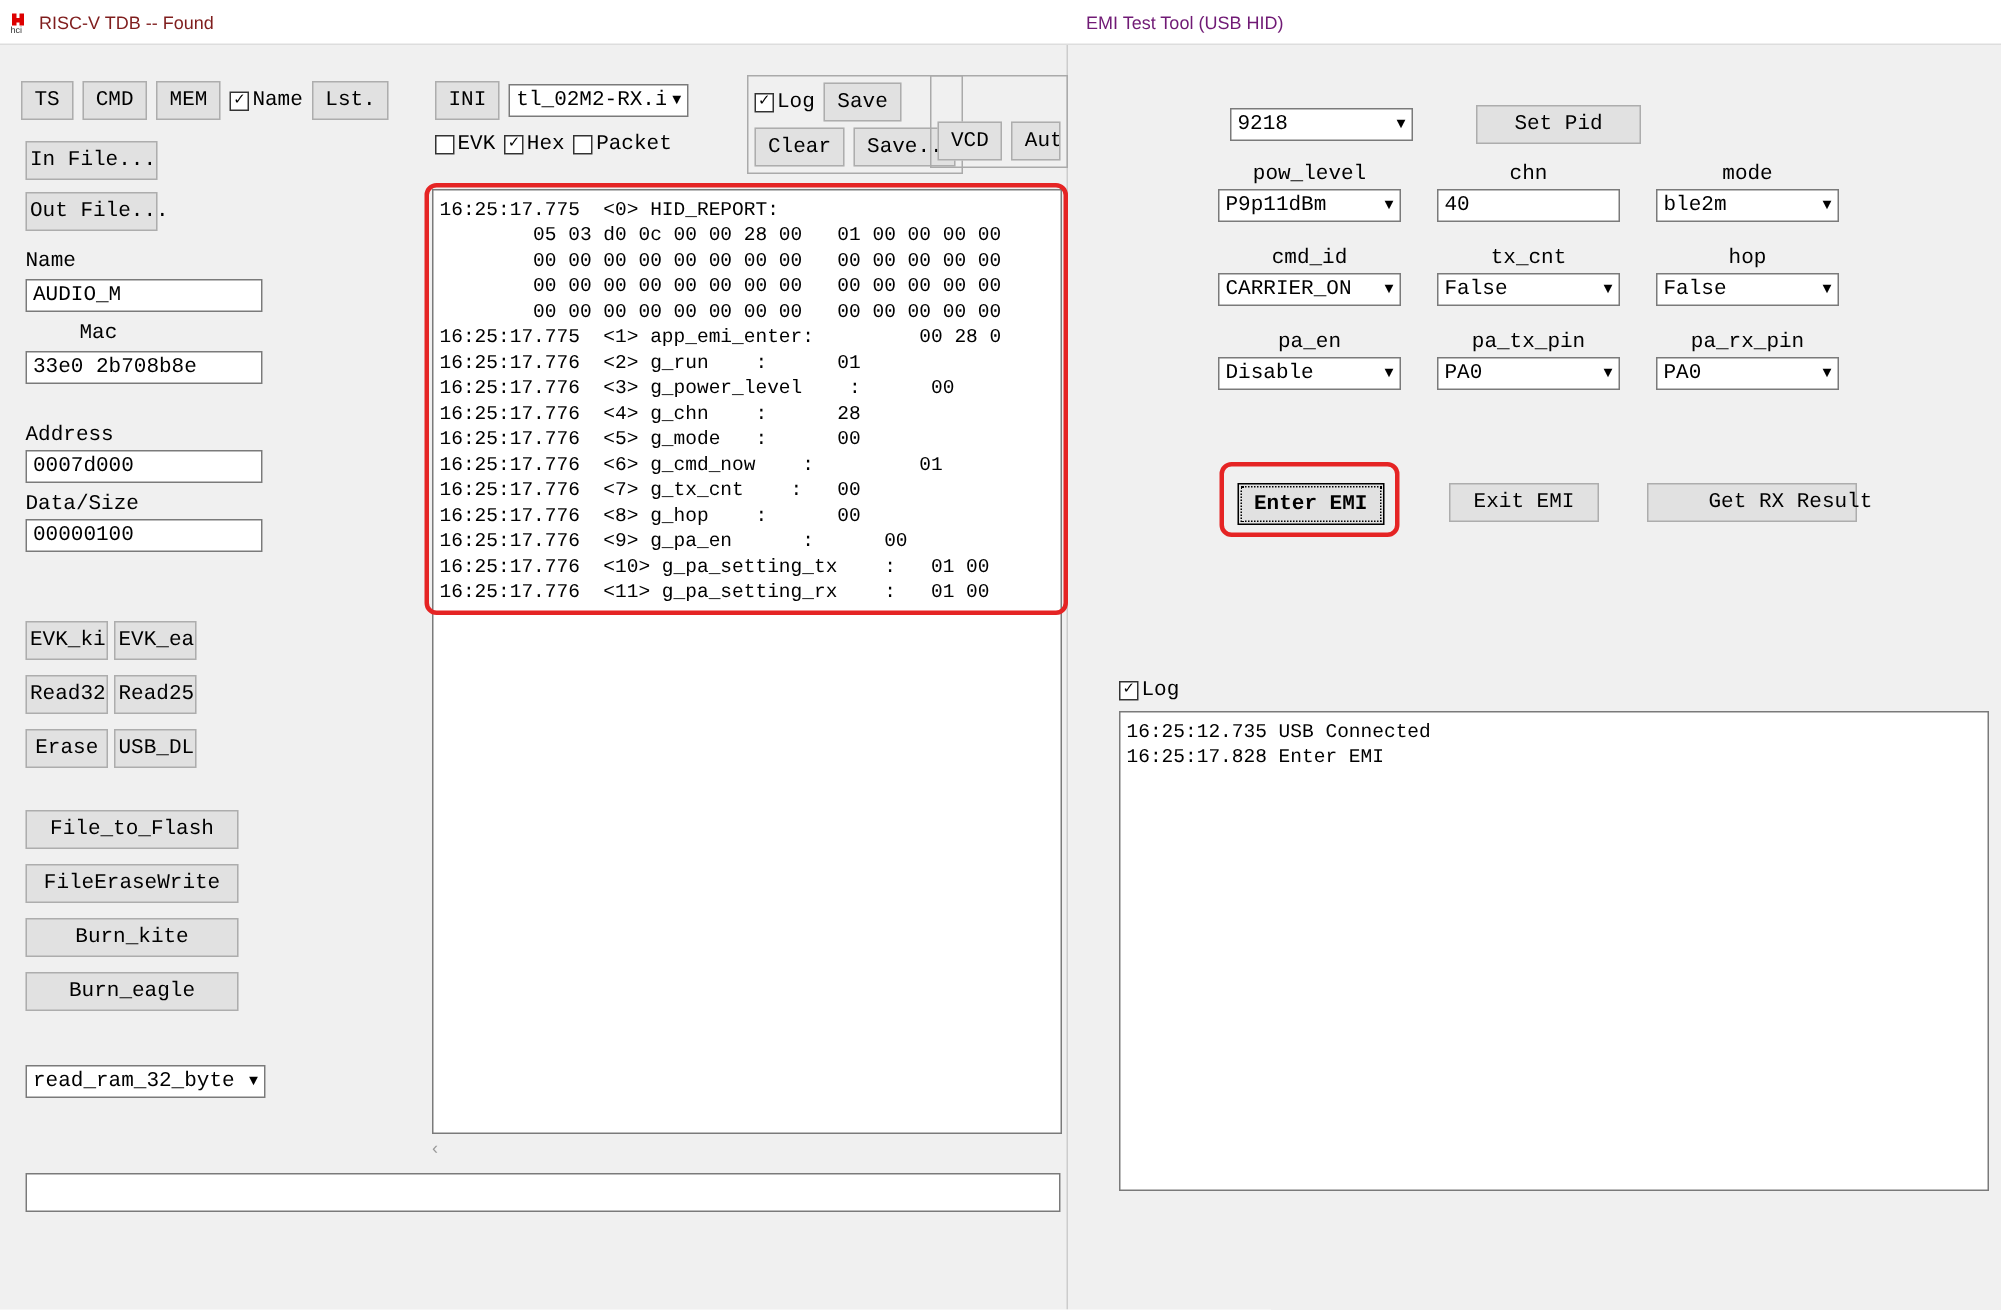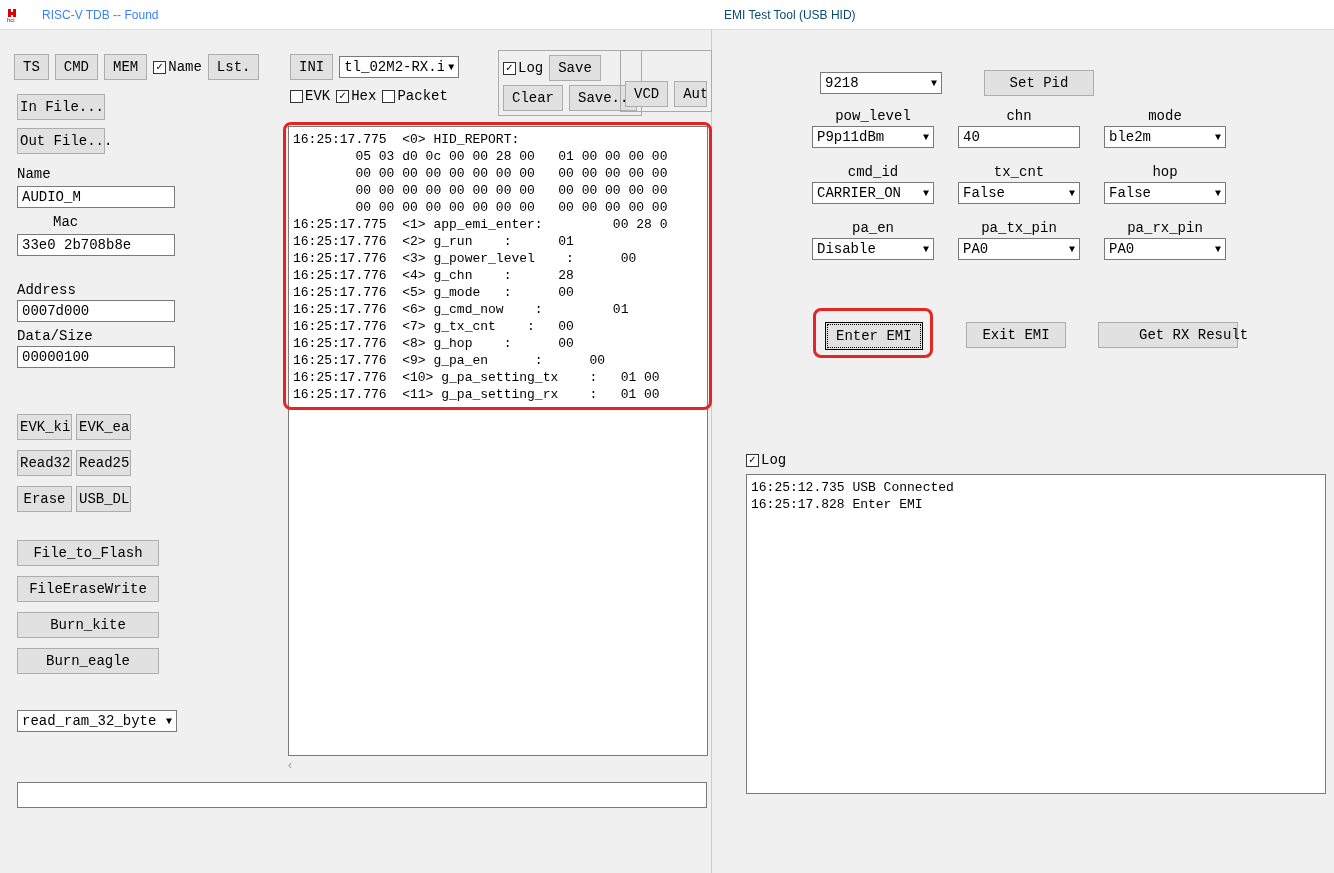--- a/index.html
+++ b/index.html
@@ -13,22 +13,22 @@
     position: relative;
     overflow: hidden;
   }
   .titlebar {
     height: 30px;
     display: flex;
     align-items: center;
     padding-left: 4px;
     border-bottom: 1px solid #ddd;
   }
-  .left-title { width: 712px; display: flex; align-items: center; gap: 20px; color: #3b82f6; }
-  .right-title { flex: 1; display: flex; align-items: center; color: #0c4a6e; padding-left: 8px; }
+  .left-title { width: 712px; display: flex; align-items: center; gap: 4px; color: #7f1d1d; }
+  .right-title { flex: 1; display: flex; align-items: center; color: #701a75; padding-left: 8px; }
   .logo { width: 16px; height: 16px; margin-left: 2px; }
   .left-panel {
     position: absolute;
     left: 0; top: 30px;
     width: 712px;
     bottom: 0;
     background: #f0f0f0;
     border-right: 1px solid #ccc;
   }
   .right-panel {
@@ -280,21 +280,21 @@
     </div>
     <div class="field-group">
       <span class="lbl">pa_rx_pin</span>
       <div class="dropdown field-w">
           <span>PA0</span>
           <span class="arrow">▼</span>
         </div>
     </div>
   </div>
 
-  <button class="btn hl-btn" style="position:absolute; left:113px; top:292px;">Enter EMI</button>
+  <button class="btn hl-btn" style="position:absolute; left:113px; top:292px;font-weight:bold;">Enter EMI</button>
   <div class="red-hl" style="left:101px; top:278px; width:120px; height:50px;"></div>
   <button class="btn" style="position:absolute; left:254px; top:292px; width:100px;">Exit EMI</button>
   <button class="btn" style="position:absolute; left:386px; top:292px; width:140px;padding-left:40px;">Get RX Result</button>
 
   <span class="chk" style="position:absolute; left:34px; top:422px;">
       <span class="chkbox">✓</span>
       <span class="lbl">Log</span>
     </span>
   <div class="logarea" style="position:absolute; left:34px; top:444px; width:580px; height:320px;">16:25:12.735 USB Connected
 16:25:17.828 Enter EMI</div>

